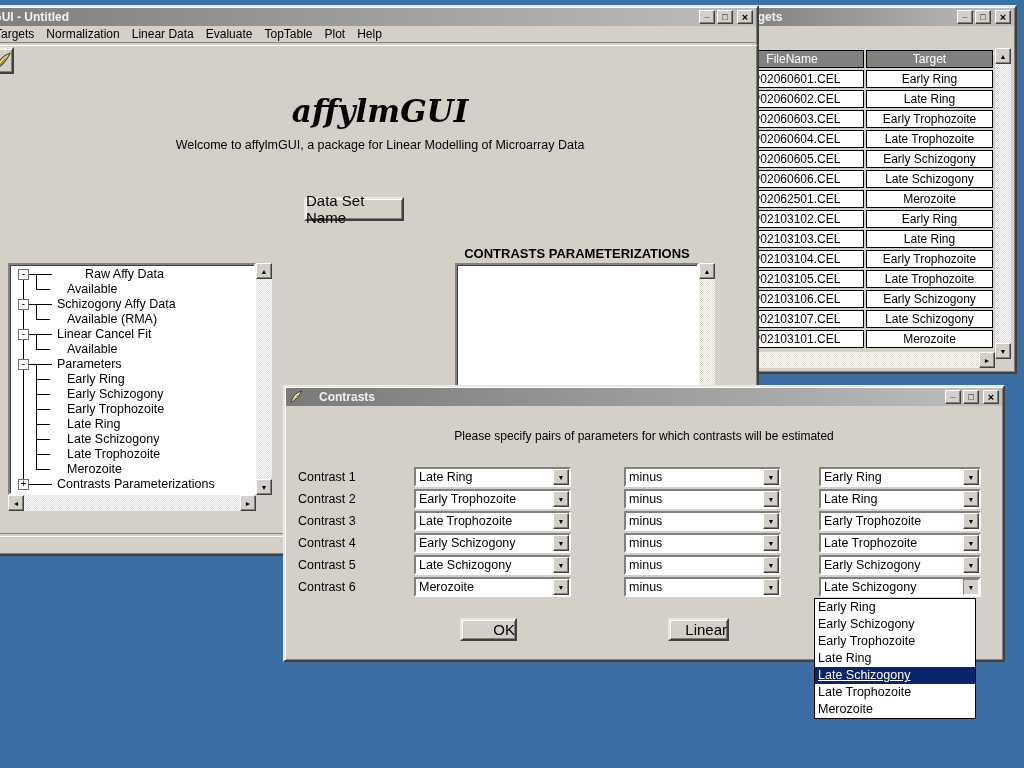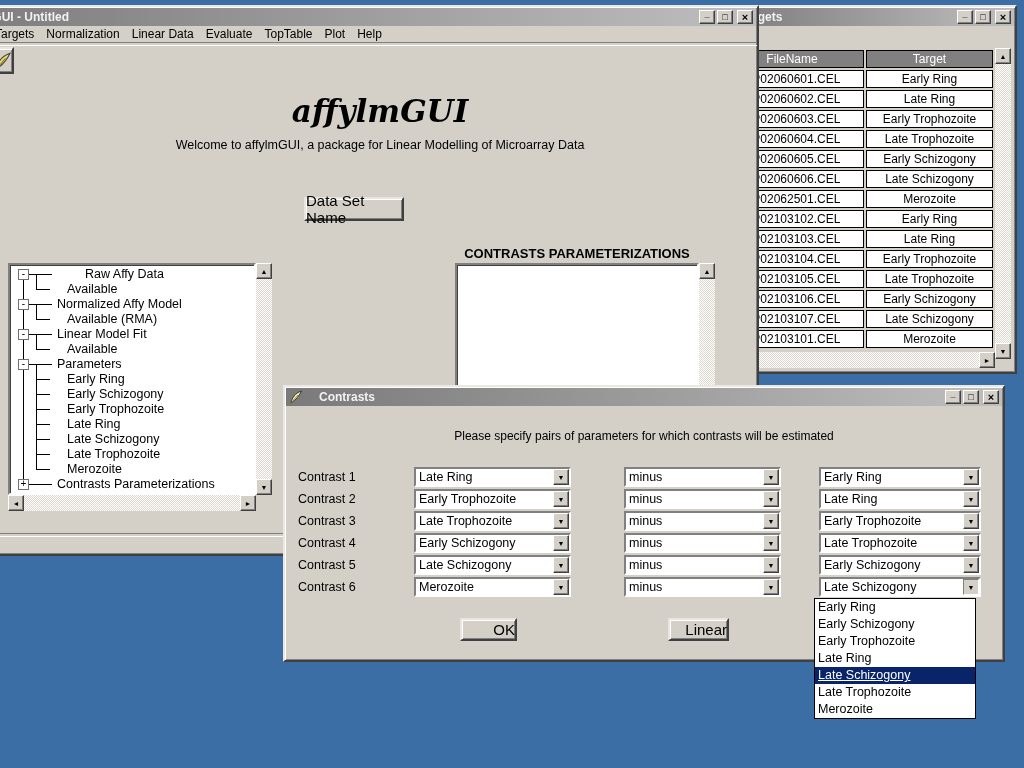--- a/index.html
+++ b/index.html
@@ -277,27 +277,27 @@
       <div class="tl" style="left: 19px; top: 9px; width: 23px; height: 1px;"></div>
       <div class="tl" style="left: 26px; top: 9px; width: 1px; height: 15px;"></div>
       <div class="tl" style="left: 26px; top: 24px; width: 14px; height: 1px;"></div>
       <div class="tbox" style="left: 8px; top: 4px;">-</div>
       <div class="tn" style="left: 47px; top: 2px; margin-left: 28px;">Raw Affy Data</div>
       <div class="tn" style="left: 57px; top: 17px;">Available</div>
       <div class="tl" style="left: 19px; top: 39px; width: 23px; height: 1px;"></div>
       <div class="tl" style="left: 26px; top: 39px; width: 1px; height: 15px;"></div>
       <div class="tl" style="left: 26px; top: 54px; width: 14px; height: 1px;"></div>
       <div class="tbox" style="left: 8px; top: 34px;">-</div>
-      <div class="tn" style="left: 47px; top: 32px;">Normalized Affy Model</div>
+      <div class="tn" style="left: 47px; top: 32px;">Schizogony Affy Data</div>
       <div class="tn" style="left: 57px; top: 47px;">Available (RMA)</div>
       <div class="tl" style="left: 19px; top: 69px; width: 23px; height: 1px;"></div>
       <div class="tl" style="left: 26px; top: 69px; width: 1px; height: 15px;"></div>
       <div class="tl" style="left: 26px; top: 84px; width: 14px; height: 1px;"></div>
       <div class="tbox" style="left: 8px; top: 64px;">-</div>
-      <div class="tn" style="left: 47px; top: 62px;">Linear Model Fit</div>
+      <div class="tn" style="left: 47px; top: 62px;">Linear Cancel Fit</div>
       <div class="tn" style="left: 57px; top: 77px;">Available</div>
       <div class="tl" style="left: 19px; top: 99px; width: 23px; height: 1px;"></div>
       <div class="tl" style="left: 26px; top: 99px; width: 1px; height: 105px;"></div>
       <div class="tl" style="left: 26px; top: 114px; width: 14px; height: 1px;"></div>
       <div class="tl" style="left: 26px; top: 129px; width: 14px; height: 1px;"></div>
       <div class="tl" style="left: 26px; top: 144px; width: 14px; height: 1px;"></div>
       <div class="tl" style="left: 26px; top: 159px; width: 14px; height: 1px;"></div>
       <div class="tl" style="left: 26px; top: 174px; width: 14px; height: 1px;"></div>
       <div class="tl" style="left: 26px; top: 189px; width: 14px; height: 1px;"></div>
       <div class="tl" style="left: 26px; top: 204px; width: 14px; height: 1px;"></div>

